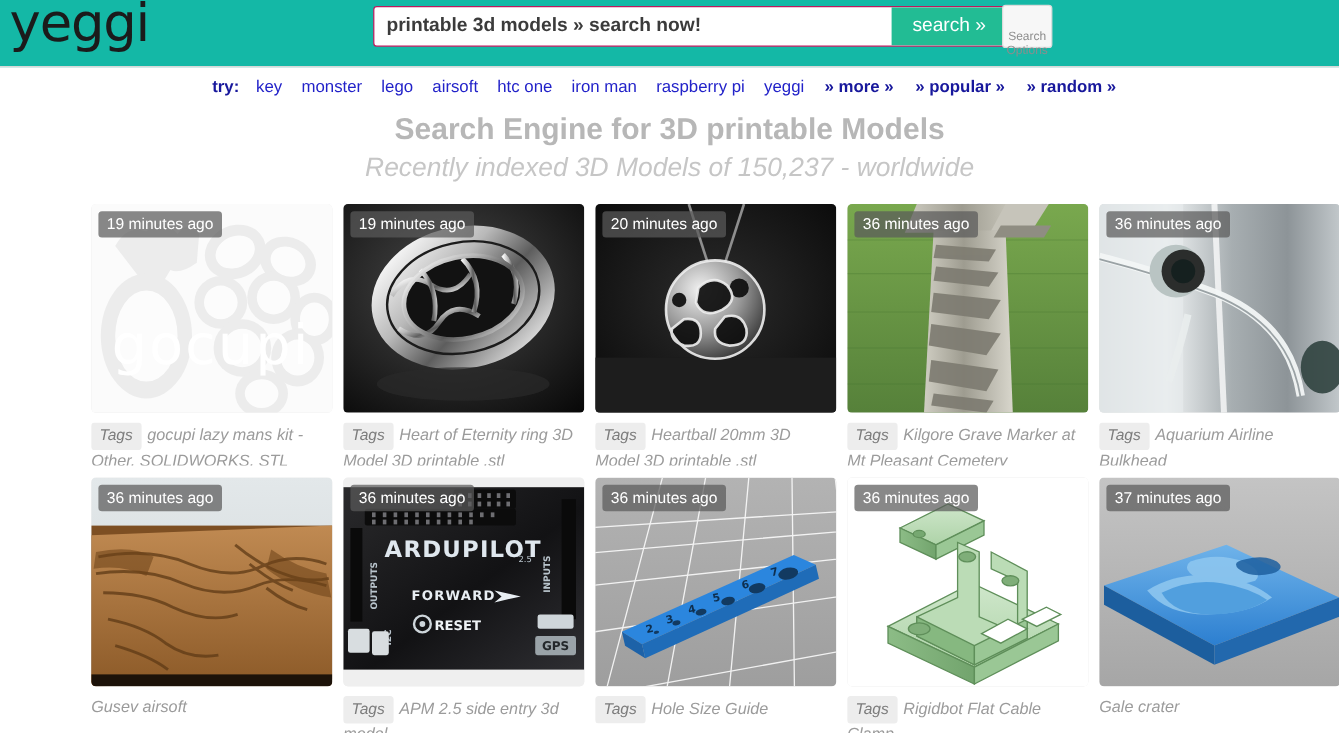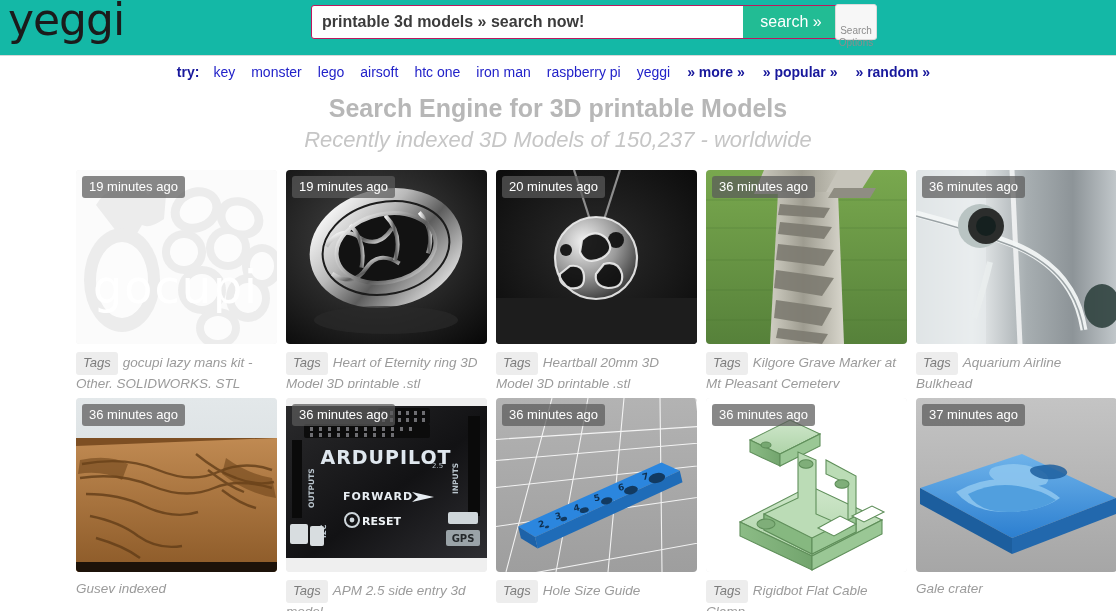--- a/index.html
+++ b/index.html
@@ -414,21 +414,21 @@
       <path d="M146 92 q18 14 34 18"></path>
     </g>
     <g fill="#6b4218" opacity="0.55">
       <path d="M150 60 q22 16 46 20 l4 20 q-28-4 -54-24 z"></path>
       <path d="M4 62 q30-6 48 4 l-6 16 q-20-10 -44-6 z"></path>
     </g>
     <rect x="0" y="164" width="201" height="10" fill="#1c1209"></rect>
   </svg>
         <div class="stamp">36 minutes ago</div>
       </div>
-      <div class="caption"><span>Gusev indexed</span></div>
+      <div class="caption"><span>Gusev airsoft</span></div>
     </div>
     <div class="card">
       <div class="thumb">
         <svg viewBox="0 0 201 174" preserveAspectRatio="none" xmlns="http://www.w3.org/2000/svg">
     <defs>
       <linearGradient id="pcb" x1="0" y1="0" x2="1" y2="1">
         <stop offset="0%" stop-color="#2a2a2c"></stop>
               <stop offset="55%" stop-color="#121214"></stop>
         <stop offset="100%" stop-color="#2f2f33"></stop>
       </linearGradient>

